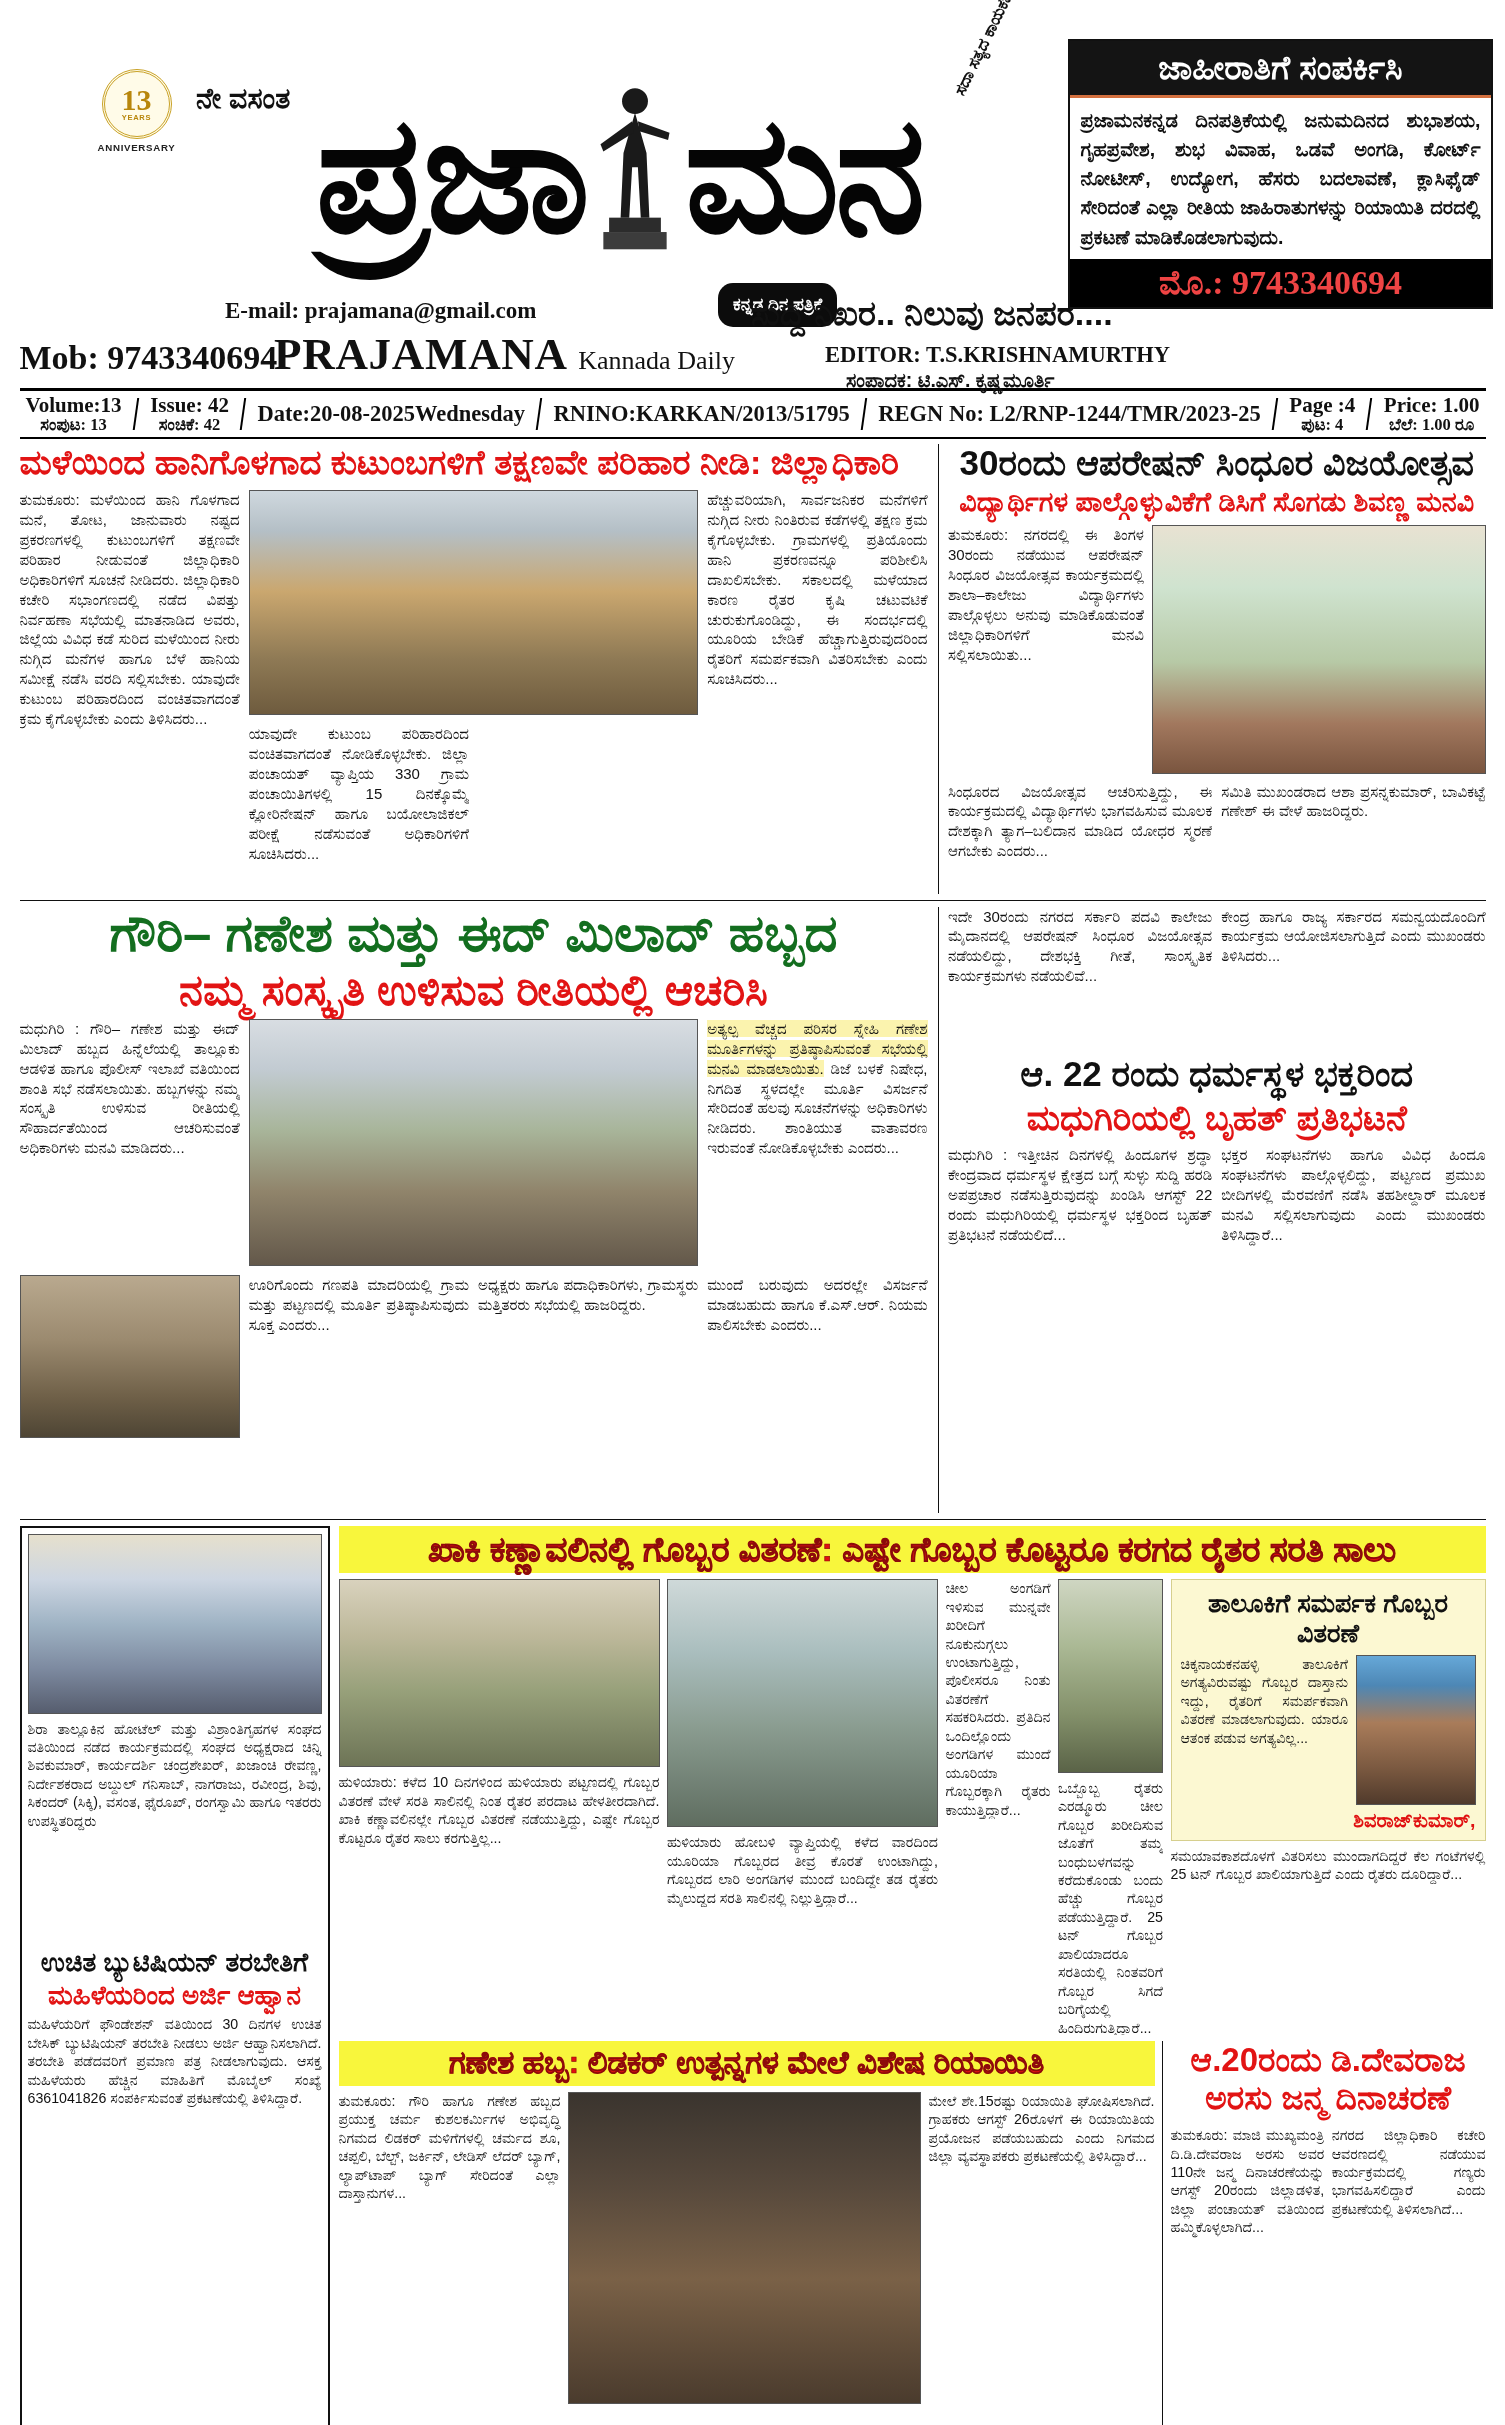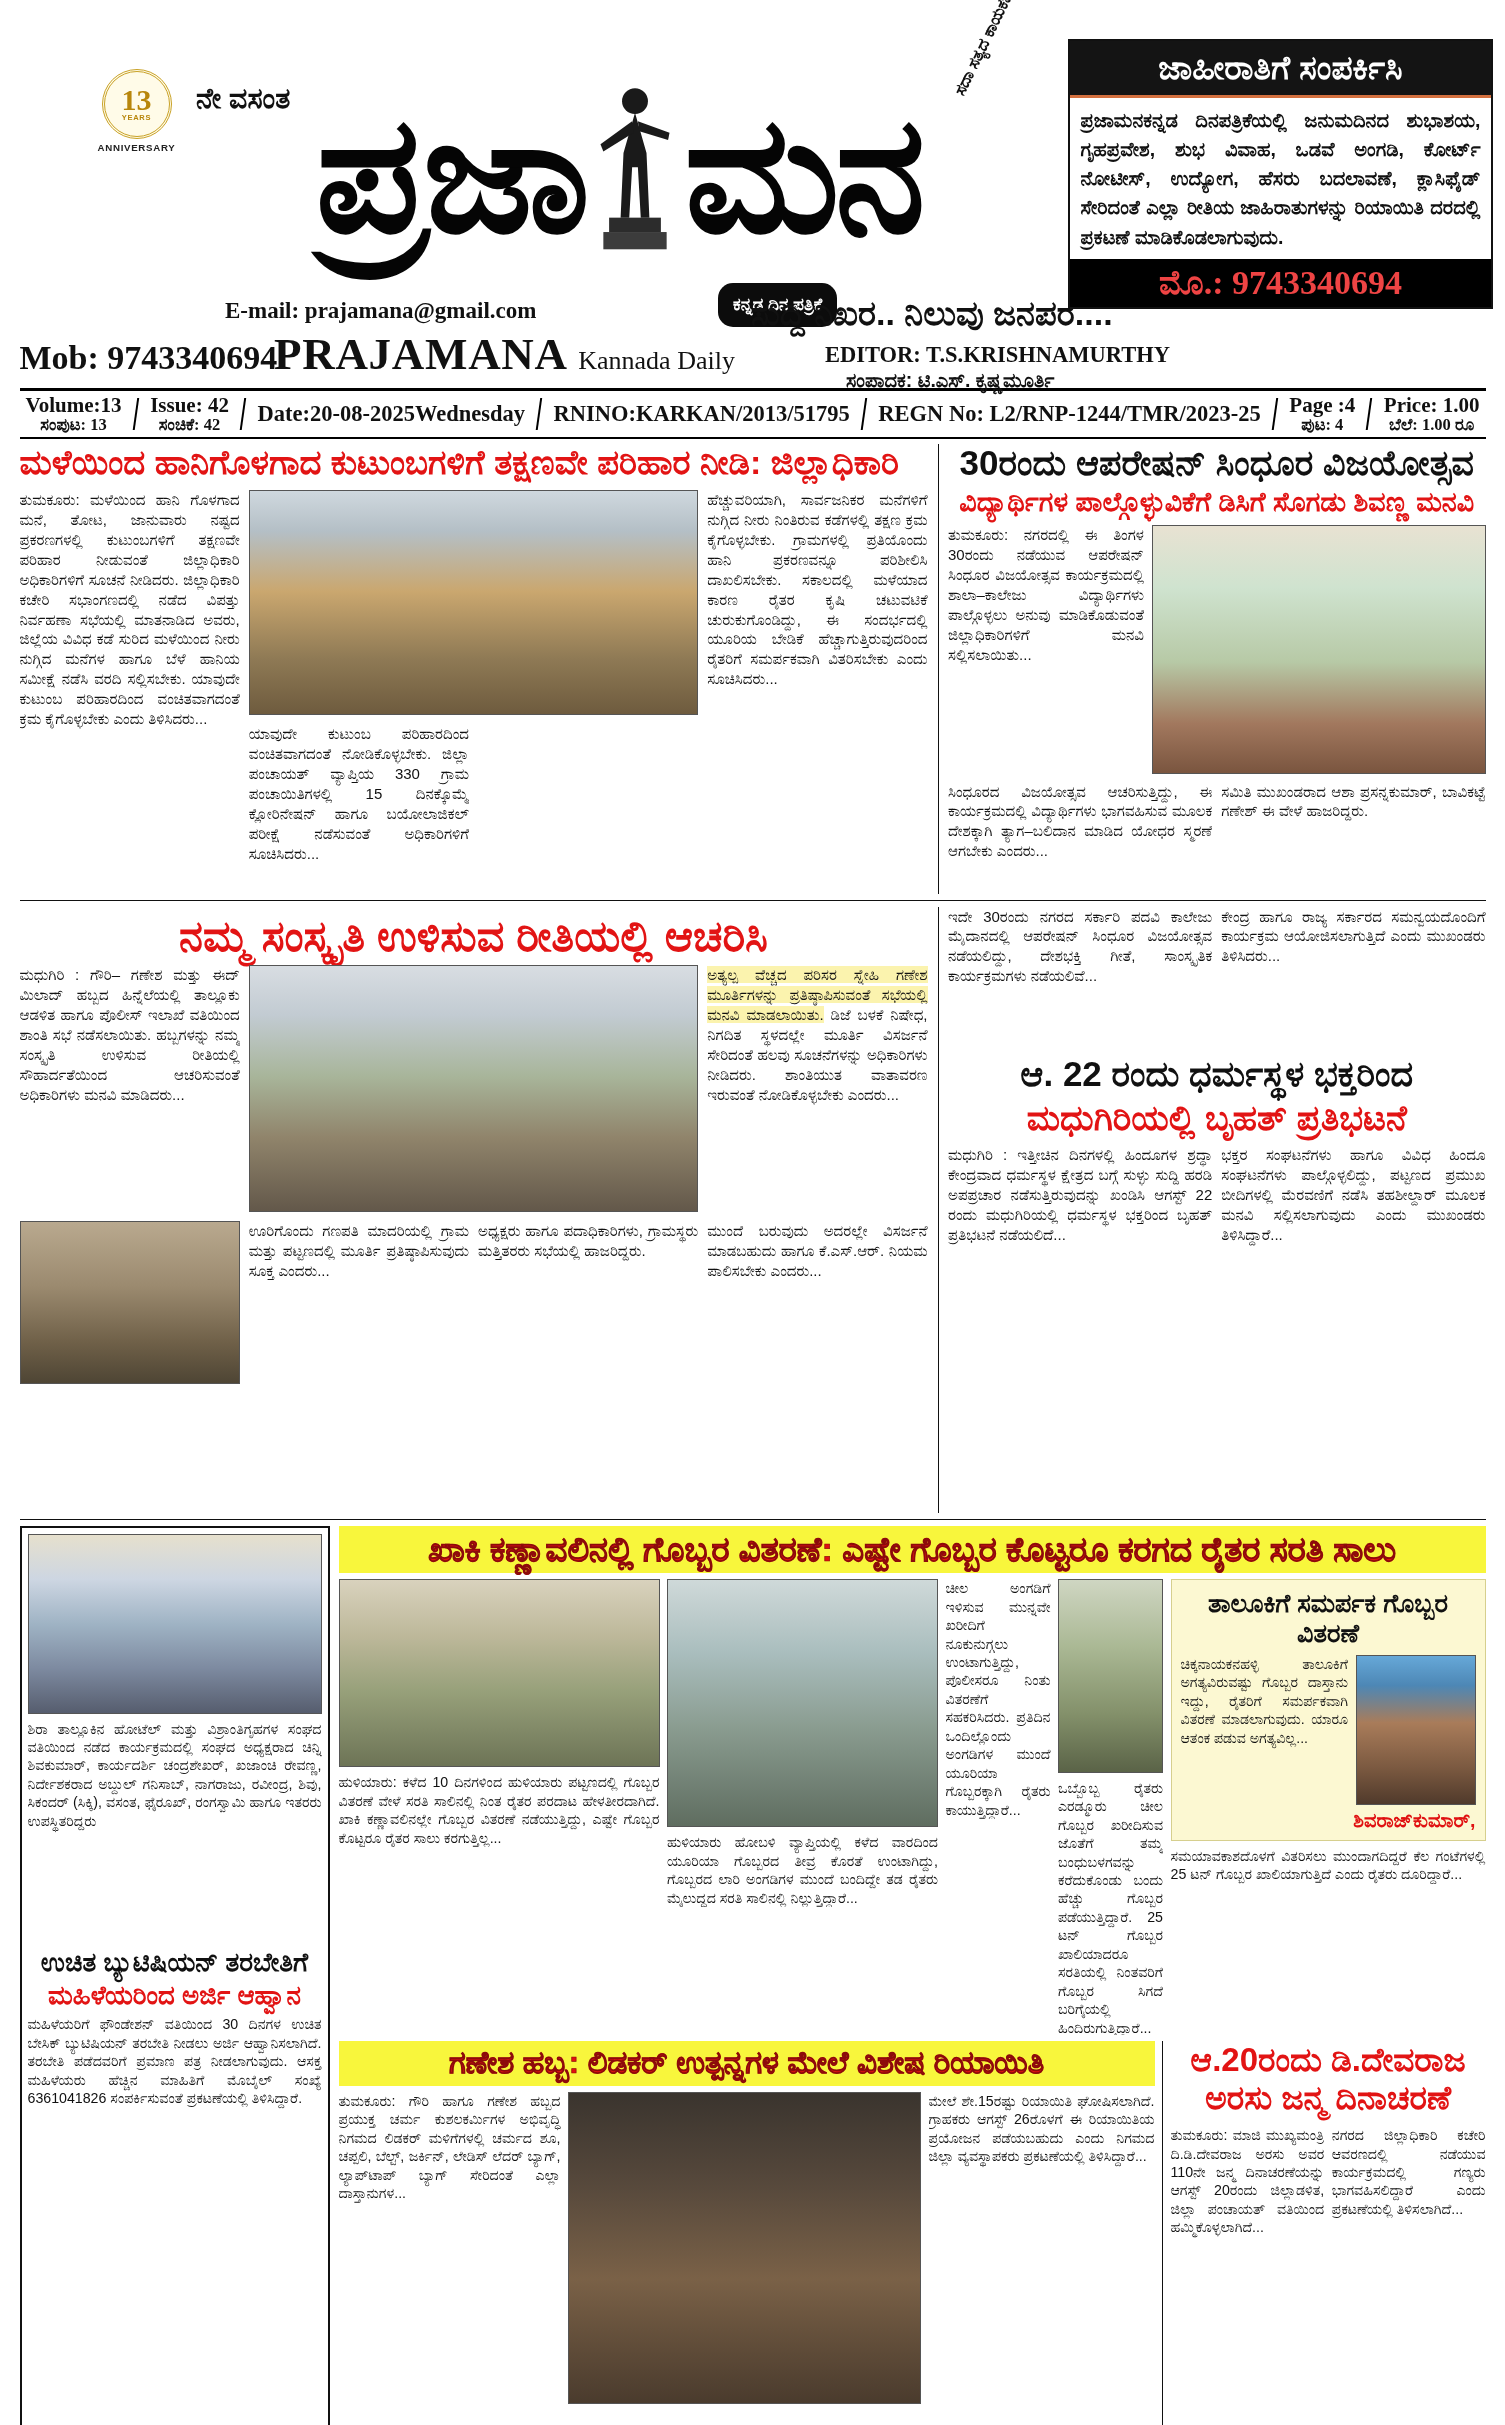--- a/index.html
+++ b/index.html
@@ -209,20 +209,21 @@
       </div>
       <div class="a2-bottom">
         <div class="bt">ಸಿಂಧೂರದ ವಿಜಯೋತ್ಸವ ಆಚರಿಸುತ್ತಿದ್ದು, ಈ ಕಾರ್ಯಕ್ರಮದಲ್ಲಿ ವಿದ್ಯಾರ್ಥಿಗಳು ಭಾಗವಹಿಸುವ ಮೂಲಕ ದೇಶಕ್ಕಾಗಿ ತ್ಯಾಗ–ಬಲಿದಾನ ಮಾಡಿದ ಯೋಧರ ಸ್ಮರಣೆ ಆಗಬೇಕು ಎಂದರು...</div>
         <div class="bt">ಸಮಿತಿ ಮುಖಂಡರಾದ ಆಶಾ ಪ್ರಸನ್ನಕುಮಾರ್, ಬಾವಿಕಟ್ಟೆ ಗಣೇಶ್ ಈ ವೇಳೆ ಹಾಜರಿದ್ದರು.</div>
       </div>
     </div>
   </div>
 
   <div class="row2">
     <div class="a3">
+      <div class="a3-h1">ಗೌರಿ– ಗಣೇಶ ಮತ್ತು ಈದ್ ಮಿಲಾದ್ ಹಬ್ಬದ</div>
       <div class="a3-h2">ನಮ್ಮ ಸಂಸ್ಕೃತಿ ಉಳಿಸುವ ರೀತಿಯಲ್ಲಿ ಆಚರಿಸಿ</div>
       <div class="a3-grid">
         <div class="bt a3-c1">ಮಧುಗಿರಿ : ಗೌರಿ– ಗಣೇಶ ಮತ್ತು ಈದ್ ಮಿಲಾದ್ ಹಬ್ಬದ ಹಿನ್ನೆಲೆಯಲ್ಲಿ ತಾಲ್ಲೂಕು ಆಡಳಿತ ಹಾಗೂ ಪೊಲೀಸ್ ಇಲಾಖೆ ವತಿಯಿಂದ ಶಾಂತಿ ಸಭೆ ನಡೆಸಲಾಯಿತು. ಹಬ್ಬಗಳನ್ನು ನಮ್ಮ ಸಂಸ್ಕೃತಿ ಉಳಿಸುವ ರೀತಿಯಲ್ಲಿ ಸೌಹಾರ್ದತೆಯಿಂದ ಆಚರಿಸುವಂತೆ ಅಧಿಕಾರಿಗಳು ಮನವಿ ಮಾಡಿದರು...</div>
         <div class="photo a3-photo1"></div>
         <div class="bt a3-c4">
           <span class="hl">ಅತ್ಯಲ್ಪ ವೆಚ್ಚದ ಪರಿಸರ ಸ್ನೇಹಿ ಗಣೇಶ ಮೂರ್ತಿಗಳನ್ನು ಪ್ರತಿಷ್ಠಾಪಿಸುವಂತೆ ಸಭೆಯಲ್ಲಿ ಮನವಿ ಮಾಡಲಾಯಿತು.</span>
           <span>ಡಿಜೆ ಬಳಕೆ ನಿಷೇಧ, ನಿಗದಿತ ಸ್ಥಳದಲ್ಲೇ ಮೂರ್ತಿ ವಿಸರ್ಜನೆ ಸೇರಿದಂತೆ ಹಲವು ಸೂಚನೆಗಳನ್ನು ಅಧಿಕಾರಿಗಳು ನೀಡಿದರು. ಶಾಂತಿಯುತ ವಾತಾವರಣ ಇರುವಂತೆ ನೋಡಿಕೊಳ್ಳಬೇಕು ಎಂದರು...</span>
         </div>
         <div class="photo a3-photo2"></div>
         <div class="bt">ಊರಿಗೊಂದು ಗಣಪತಿ ಮಾದರಿಯಲ್ಲಿ ಗ್ರಾಮ ಮತ್ತು ಪಟ್ಟಣದಲ್ಲಿ ಮೂರ್ತಿ ಪ್ರತಿಷ್ಠಾಪಿಸುವುದು ಸೂಕ್ತ ಎಂದರು...</div>

